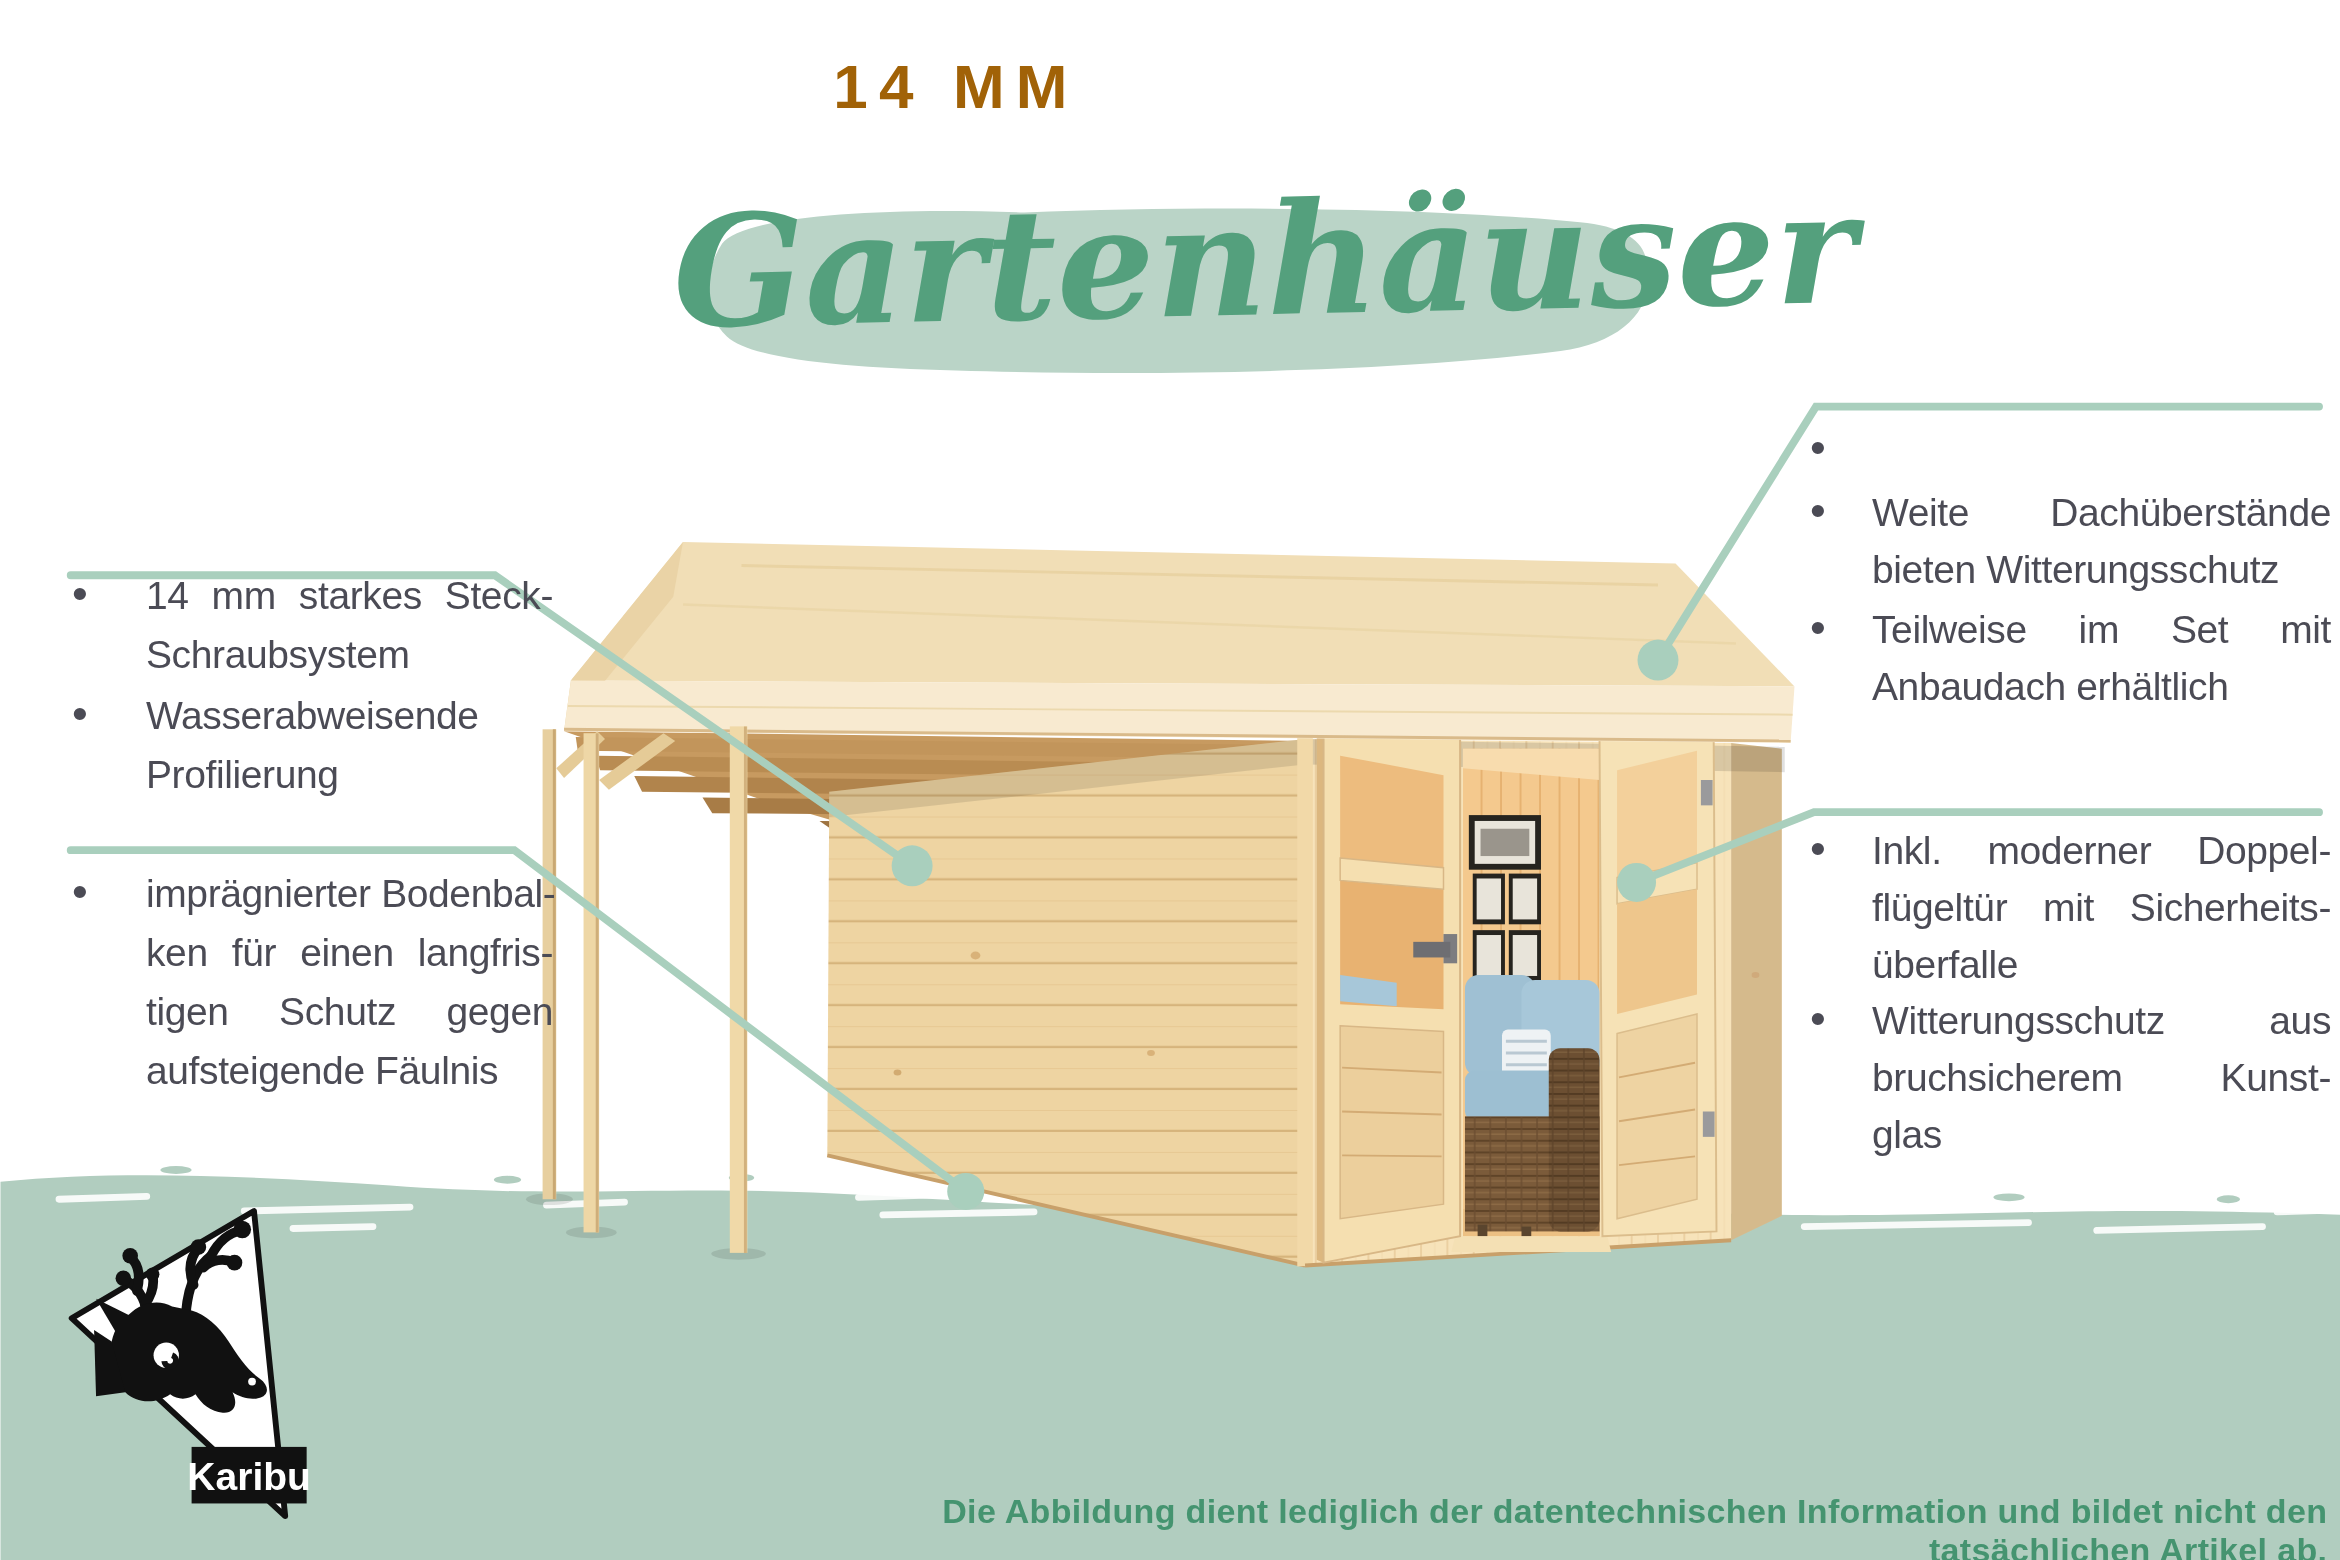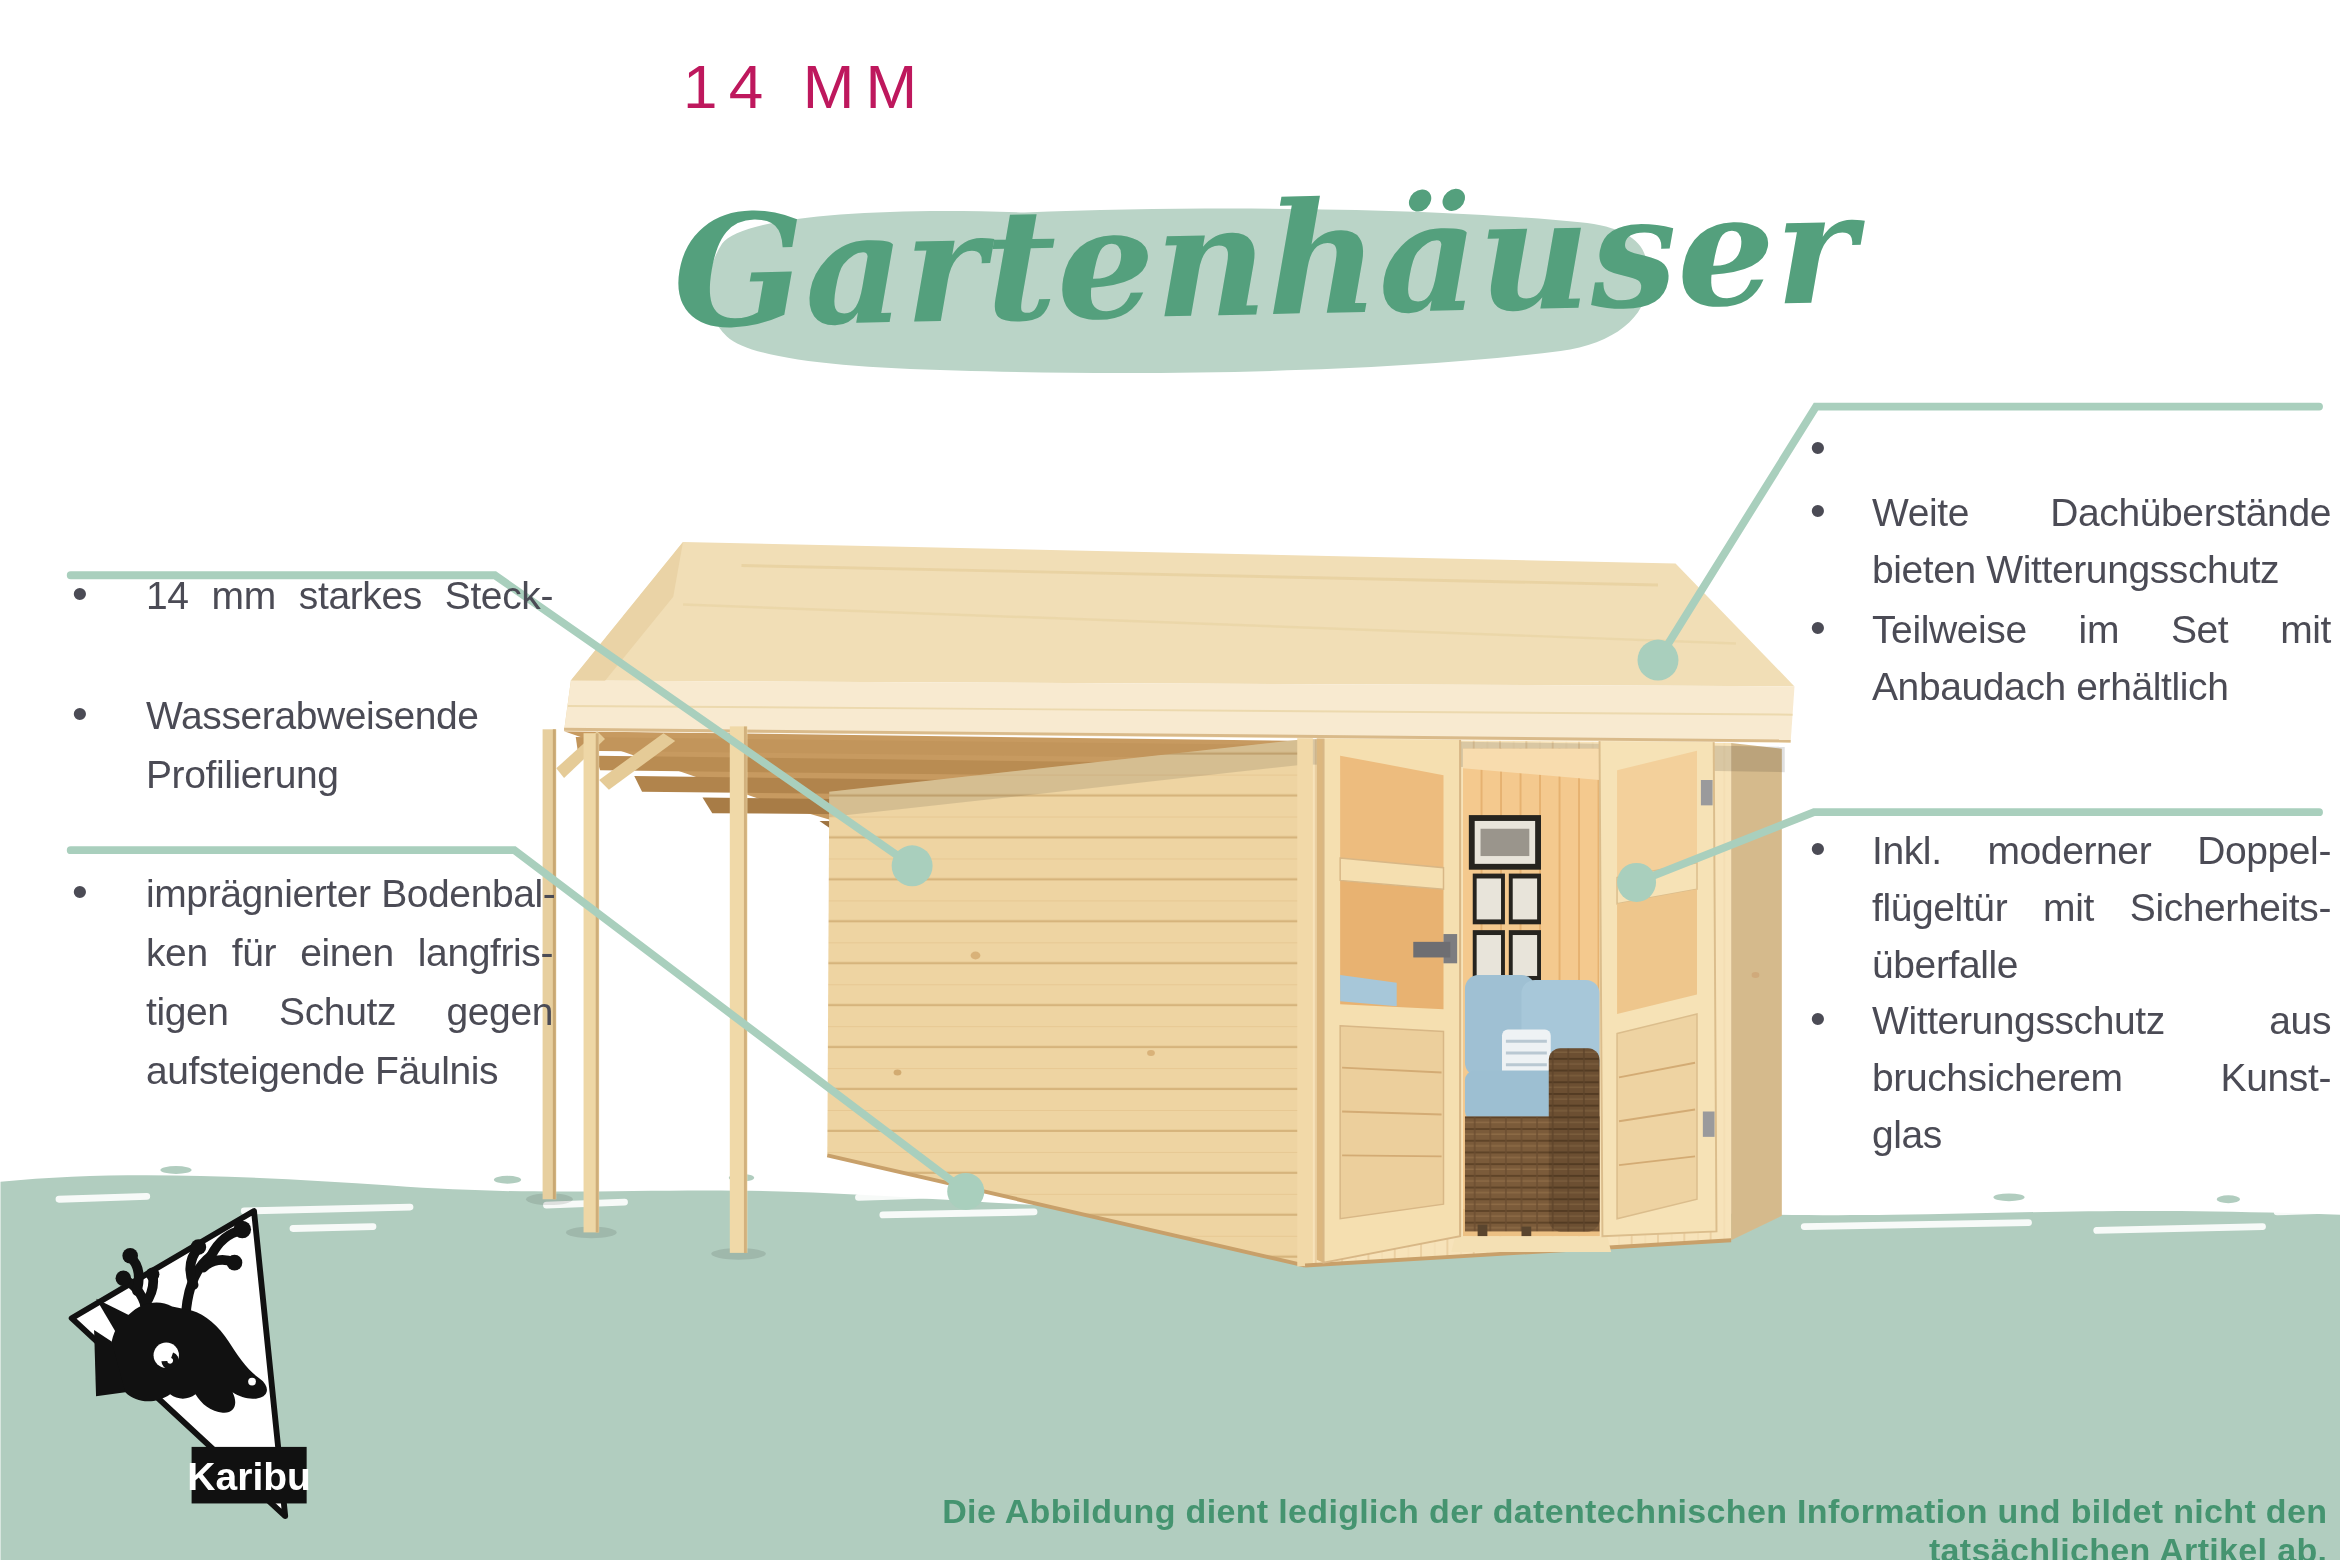--- a/index.html
+++ b/index.html
@@ -1,22 +1,22 @@
 <!DOCTYPE html>
 <html><head>
 <meta charset="utf-8">
 <style>
   html,body{margin:0;padding:0;background:#ffffff;}
   #page{position:relative;width:2341px;height:1560px;overflow:hidden;background:#ffffff;
         font-family:"Liberation Sans",sans-serif;color:#4b4b55;}
   #scene{position:absolute;left:0;top:0;width:2341px;height:1560px;}
   .abs{position:absolute;}
   
-  #title{left:683px;top:51px;width:546px;font-size:62px;font-weight:400;
-         letter-spacing:.18em;color:#be185d;}
+  #title{left:683px;top:51px;width:546px;text-align:center;font-size:62px;font-weight:700;
+         letter-spacing:.18em;color:#a16207;}
   #headline{left:673px;top:164px;width:1005px;text-align:center;font-size:154px;line-height:195px;
             font-family:"DejaVu Serif",serif;font-style:italic;font-weight:700;color:#54a07d;
             transform:rotate(-1.2deg);}
   
   .col{position:absolute;}
   .item{position:relative;padding-left:78px;}
   .bullet{position:absolute;left:3.9px;top:-2px;font-size:45px;color:#4b4b55;}
   .line{white-space:nowrap;}
   .j{text-align:justify;text-align-last:justify;}
   #col-left{left:68px;width:485px;font-size:39px;line-height:59px;letter-spacing:-0.01em;}
@@ -259,20 +259,21 @@
     </g>
   </svg>
 
   <div class="abs" id="title">14 MM</div>
   <div class="abs" id="headline">Gartenhäuser</div>
 
   <div class="col" id="col-left">
     <div class="item ia">
       <span class="bullet">•</span>
       <div class="line j">14 mm starkes Steck-</div>
+      <div class="line">Schraubsystem</div>
     </div>
     <div class="item ib">
       <span class="bullet">•</span>
       <div class="line">Wasserabweisende</div>
       <div class="line">Profilierung</div>
     </div>
     <div class="item ic">
       <span class="bullet">•</span>
       <div class="line j">imprägnierter Bodenbal-</div>
       <div class="line j">ken für einen langfris-</div>

